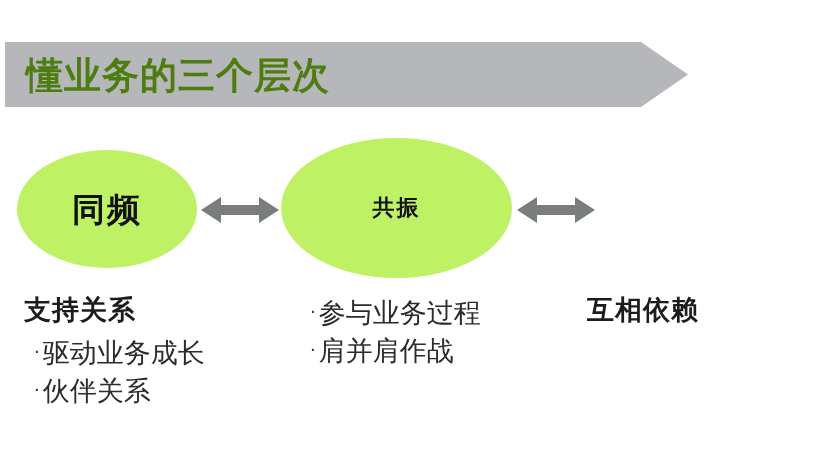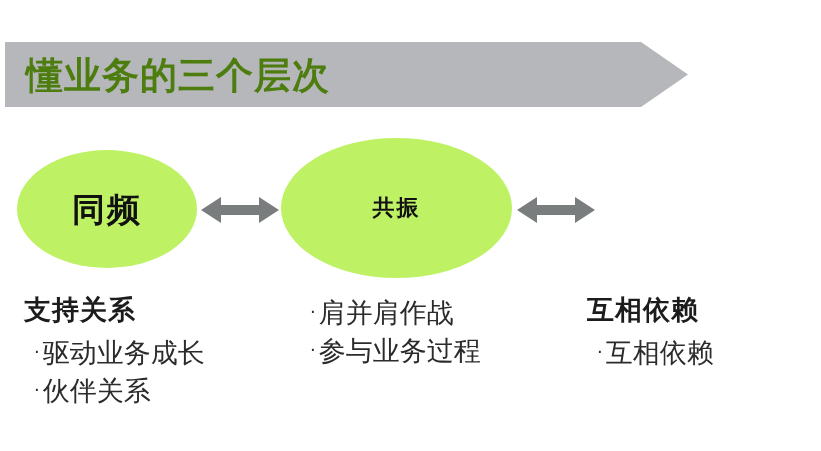--- a/index.html
+++ b/index.html
@@ -167,27 +167,24 @@
     <div class="bullet-line">
       <span class="bullet-dot">·</span><span>驱动业务成长</span>
     </div>
     <div class="bullet-line">
       <span class="bullet-dot">·</span><span>伙伴关系</span>
     </div>
   </div>
 
   <div class="column" id="column-1">
     <div class="bullet-line">
-      <span class="bullet-dot">·</span><span>肩并肩作战</span>
+      <span class="bullet-dot">·</span><span>参与业务过程</span>
     </div>
     <div class="bullet-line">
-      <span class="bullet-dot">·</span><span>参与业务过程</span>
+      <span class="bullet-dot">·</span><span>肩并肩作战</span>
     </div>
   </div>
 
   <div class="column" id="column-2">
     <div class="col-heading">互相依赖</div>
-    <div class="bullet-line">
-      <span class="bullet-dot">·</span><span>互相依赖</span>
-    </div>
   </div>
 
 </div>
 
 </body></html>

